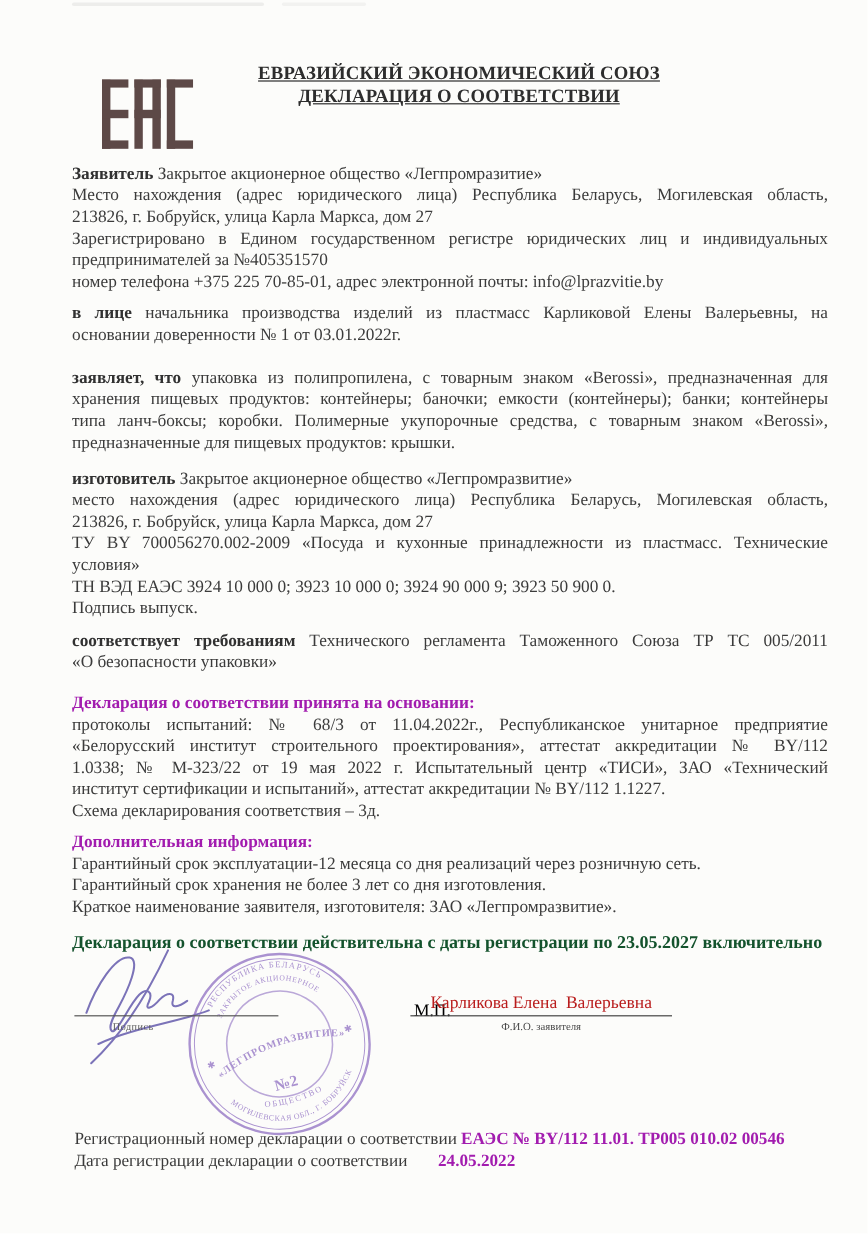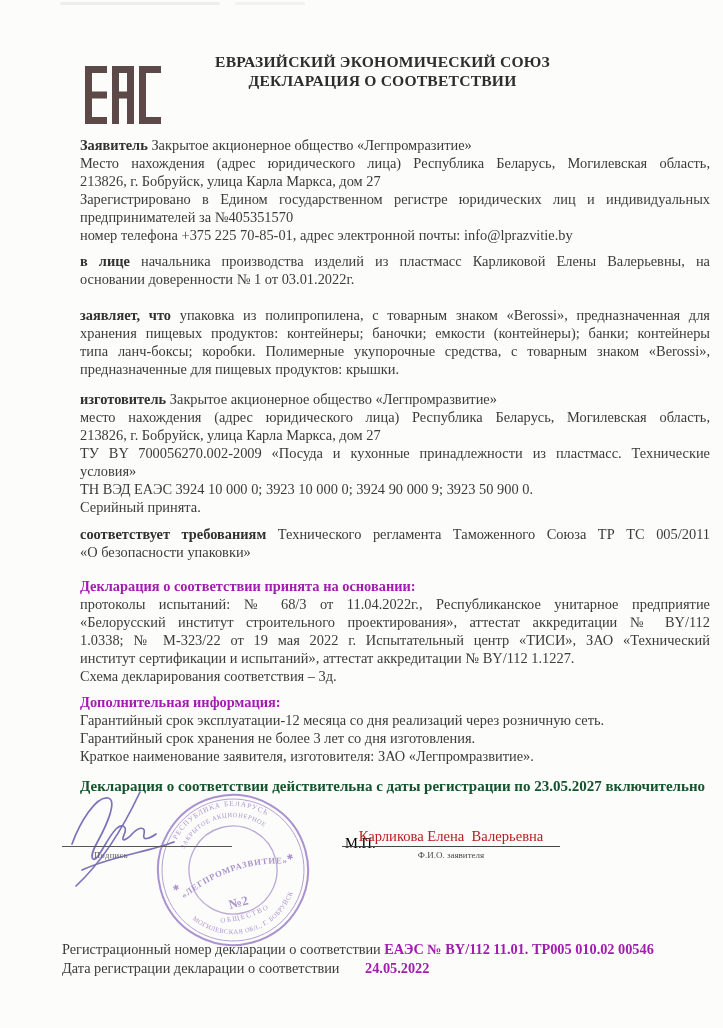--- a/index.html
+++ b/index.html
@@ -9,25 +9,25 @@
     font-family:"Liberation Serif", serif;
   }
   
   .smudge{position:absolute; background:#dcdcda; opacity:.45; border-radius:2px;}
 
   
   .eac-logo{position:absolute; left:85px; top:66px;}
   .doc-title{
     position:absolute; left:150px; top:53px; width:465px;
     text-align:center; font-weight:bold; font-size:15.6px; line-height:18.5px;
-    color:#2d2d2d; letter-spacing:.2px;
+    color:#2d2d2d; letter-spacing:.2px;text-decoration:underline;
   }
 
   
-  .block{position:absolute; left:80px; width:630px; font-size:14.4px; line-height:18px;}
+  .block{position:absolute; left:60px; width:630px; font-size:14.4px; line-height:18px;}
   .ln{height:18px; white-space:nowrap;}
   .just{white-space:normal; text-align:justify; text-align-last:justify; -moz-text-align-last:justify; text-justify:inter-word;}
   .lead{font-weight:bold; color:#313131;}
   .bold{font-weight:bold; color:#a21caf;}
 
   #p-applicant{top:136px;}
   #p-representative{top:252px;}
   #p-declares{top:306px;}
   #p-manufacturer{top:390px;}
   #p-compliance{top:525px;}
@@ -106,21 +106,21 @@
     <div class="ln">предназначенные для пищевых продуктов: крышки.</div>
   </div>
 
   <div class="block" id="p-manufacturer">
     <div class="ln"><span class="lead">изготовитель</span><span> Закрытое акционерное общество «Легпромразвитие»</span></div>
     <div class="ln just">место нахождения (адрес юридического лица) Республика Беларусь, Могилевская область,</div>
     <div class="ln">213826, г. Бобруйск, улица Карла Маркса, дом 27</div>
     <div class="ln just">ТУ BY 700056270.002-2009 «Посуда и кухонные принадлежности из пластмасс. Технические</div>
     <div class="ln">условия»</div>
     <div class="ln">ТН ВЭД ЕАЭС 3924 10 000 0; 3923 10 000 0; 3924 90 000 9; 3923 50 900 0.</div>
-    <div class="ln">Серийный принята.</div>
+    <div class="ln">Подпись выпуск.</div>
   </div>
 
   <div class="block" id="p-compliance">
     <div class="ln just"><span class="lead">соответствует требованиям</span><span> Технического регламента Таможенного Союза ТР ТС 005/2011</span></div>
     <div class="ln">«О безопасности упаковки»</div>
   </div>
 
   <div class="block" id="p-basis">
     <div class="ln bold">Декларация о соответствии принята на основании:</div>
     <div class="ln just">протоколы испытаний: № 68/3 от 11.04.2022г., Республиканское унитарное предприятие</div>

